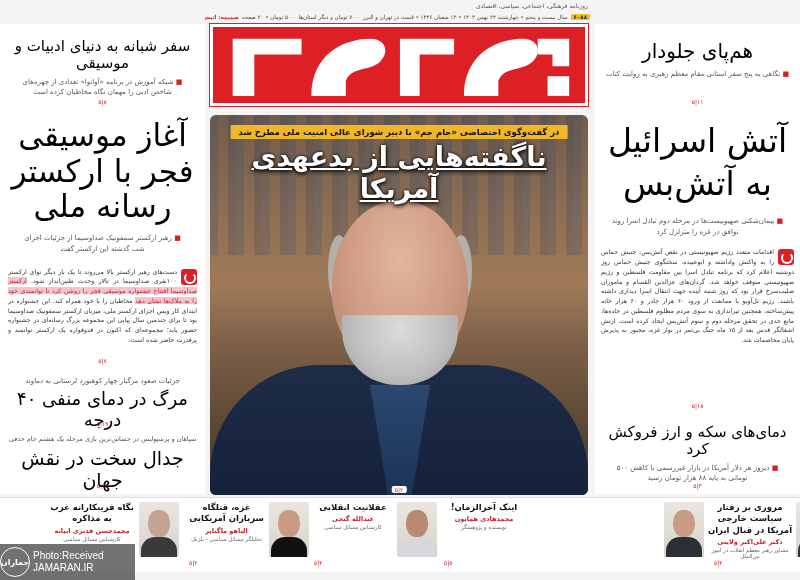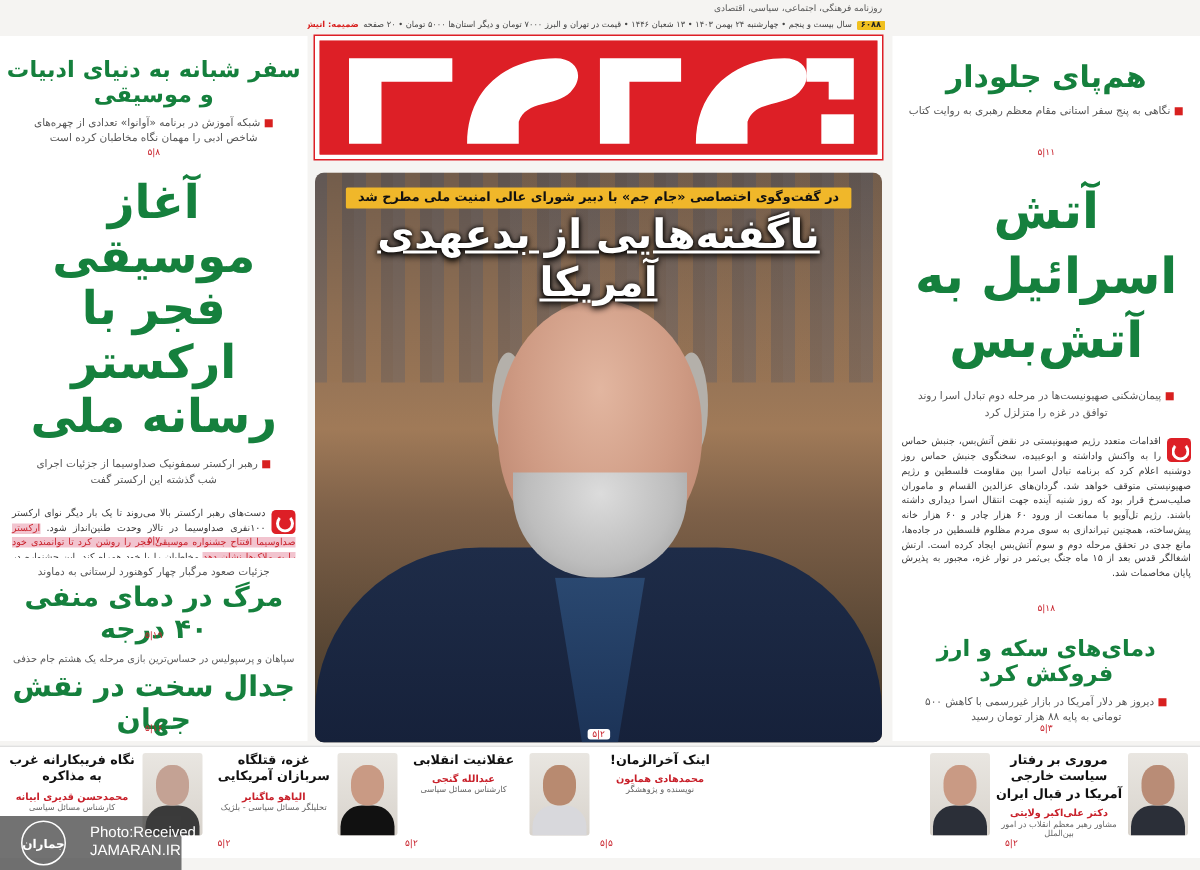--- a/index.html
+++ b/index.html
@@ -19,21 +19,21 @@
   .logo-shapes { position: absolute; inset: 0; }
 
   
   .col { position: absolute; top: 24px; background: #fff; }
   .col-left { left: 0; width: 205px; height: 470px; }
   .col-right { left: 595px; width: 205px; height: 470px; }
 
   .box { position: absolute; left: 4px; right: 4px; background: #fff; text-align: center; }
   .page-ref { font-size: 6px; color: #c8202a; text-align: center; position: absolute; left: 0; right: 0; }
 
-  .hl { font-weight: bold; color: #15803d; line-height: 1.15; }
+  .hl { font-weight: normal; color: #000000; line-height: 1.15; }
   .sub { font-size: 7px; color: #555; line-height: 1.55; }
   .bullet { color: #d8201f; font-size: 7px; }
 
   .body-text { font-size: 6.3px; color: #333; line-height: 1.55; text-align: justify; }
   .mark-icon { display: inline-block; width: 16px; height: 16px; background: #dd1f26; border-radius: 3px; float: right; margin-left: 4px; margin-top: 2px; position: relative; }
   .mark-icon::after { content: ""; position: absolute; left: 3px; top: 3px; width: 8px; height: 8px; border: 2px solid #fff; border-radius: 50%; border-top-color: transparent; }
   .highlight { background: #f2c4cf; color: #c8202a; }
 
   
   .hero { position: absolute; left: 210px; top: 115px; width: 378px; height: 380px; border-radius: 6px; overflow: hidden;
@@ -48,32 +48,32 @@
   .hero-hair-l { position: absolute; left: 118px; top: 120px; width: 22px; height: 70px; border-radius: 50%; background: #b4b0aa; }
   .hero-hair-r { position: absolute; left: 240px; top: 120px; width: 22px; height: 70px; border-radius: 50%; background: #b4b0aa; }
   .hero-suit { position: absolute; left: 0; right: 0; bottom: 0; height: 130px; background: linear-gradient(180deg, #1e2c48 0%, #16213a 100%); border-radius: 110px 110px 0 0; }
   .hero-shirt { position: absolute; left: 160px; bottom: 0; width: 60px; height: 110px; background: linear-gradient(180deg, #2a4870, #1c3357); clip-path: polygon(0 0, 100% 0, 70% 100%, 30% 100%); }
   .hero-kicker { position: absolute; left: 50%; transform: translateX(-50%); top: 10px; background: #f0b72a; color: #111; font-size: 8.5px; font-weight: bold; padding: 2px 8px; white-space: nowrap; border-radius: 1px; }
   .hero-title { position: absolute; left: 0; right: 0; top: 26px; text-align: center; color: #fff; font-weight: bold; font-size: 27px; line-height: 1.2; text-shadow: 0 0 3px #000, 0 2px 4px #000; text-decoration: underline; }
   .hero-ref { position: absolute; left: 50%; transform: translateX(-50%); bottom: 2px; background: #fff; font-size: 6px; color: #c8202a; padding: 0 3px; border-radius: 2px; }
 
   
   .strip { position: absolute; left: 0; top: 497px; width: 800px; height: 75px; background: #fff; border-top: 1px solid #e0e0e0; }
-  .card { position: absolute; top: 0; height: 70px; }
+  .card { position: absolute; top: 0; height: 70px; margin-left: 44px; }
   .card-photo { position: absolute; top: 4px; width: 40px; height: 55px; border-radius: 2px; overflow: hidden; background: linear-gradient(180deg, #e9e6e1 0%, #d8d3cc 100%); }
   .card-photo .face { position: absolute; left: 9px; top: 8px; width: 22px; height: 27px; border-radius: 45%; background: #c99a84; }
   .card-photo .body { position: absolute; left: 2px; right: 2px; bottom: 0; height: 20px; border-radius: 14px 14px 0 0; background: #2b2f38; }
   .card-text { position: absolute; top: 4px; text-align: center; }
   .card-title { font-size: 8.5px; font-weight: bold; line-height: 1.35; color: #111; }
   .card-author { font-size: 6.5px; font-weight: bold; color: #c8202a; margin-top: 2px; }
   .card-role { font-size: 5.5px; color: #666; margin-top: 1px; }
   .card-ref { position: absolute; top: 61px; font-size: 6px; color: #c8202a; }
 
   
-  .watermark { position: absolute; left: 0; top: 544px; width: 121px; height: 36px; background: rgba(60,60,60,0.72); display: flex; align-items: center; gap: 16px; padding: 2px 14px; direction: ltr; }
+  .watermark { position: absolute; left: 0; top: 544px; width: 135px; height: 36px; background: rgba(60,60,60,0.72); display: flex; align-items: center; gap: 3px; padding: 2px 0; direction: ltr; }
   .wm-logo { width: 30px; height: 30px; border-radius: 50%; border: 1.5px solid #fff; color: #fff; font-size: 8px; display: flex; align-items: center; justify-content: center; font-weight: bold; }
   .wm-text { color: #fff; font-size: 10px; line-height: 1.2; font-family: "Liberation Sans", sans-serif; }
 </style>
 </head>
 <body>
 
 <div class="page">
 
   <div class="meta-top">روزنامه فرهنگی، اجتماعی، سیاسی، اقتصادی</div>
   <div class="meta-line">

